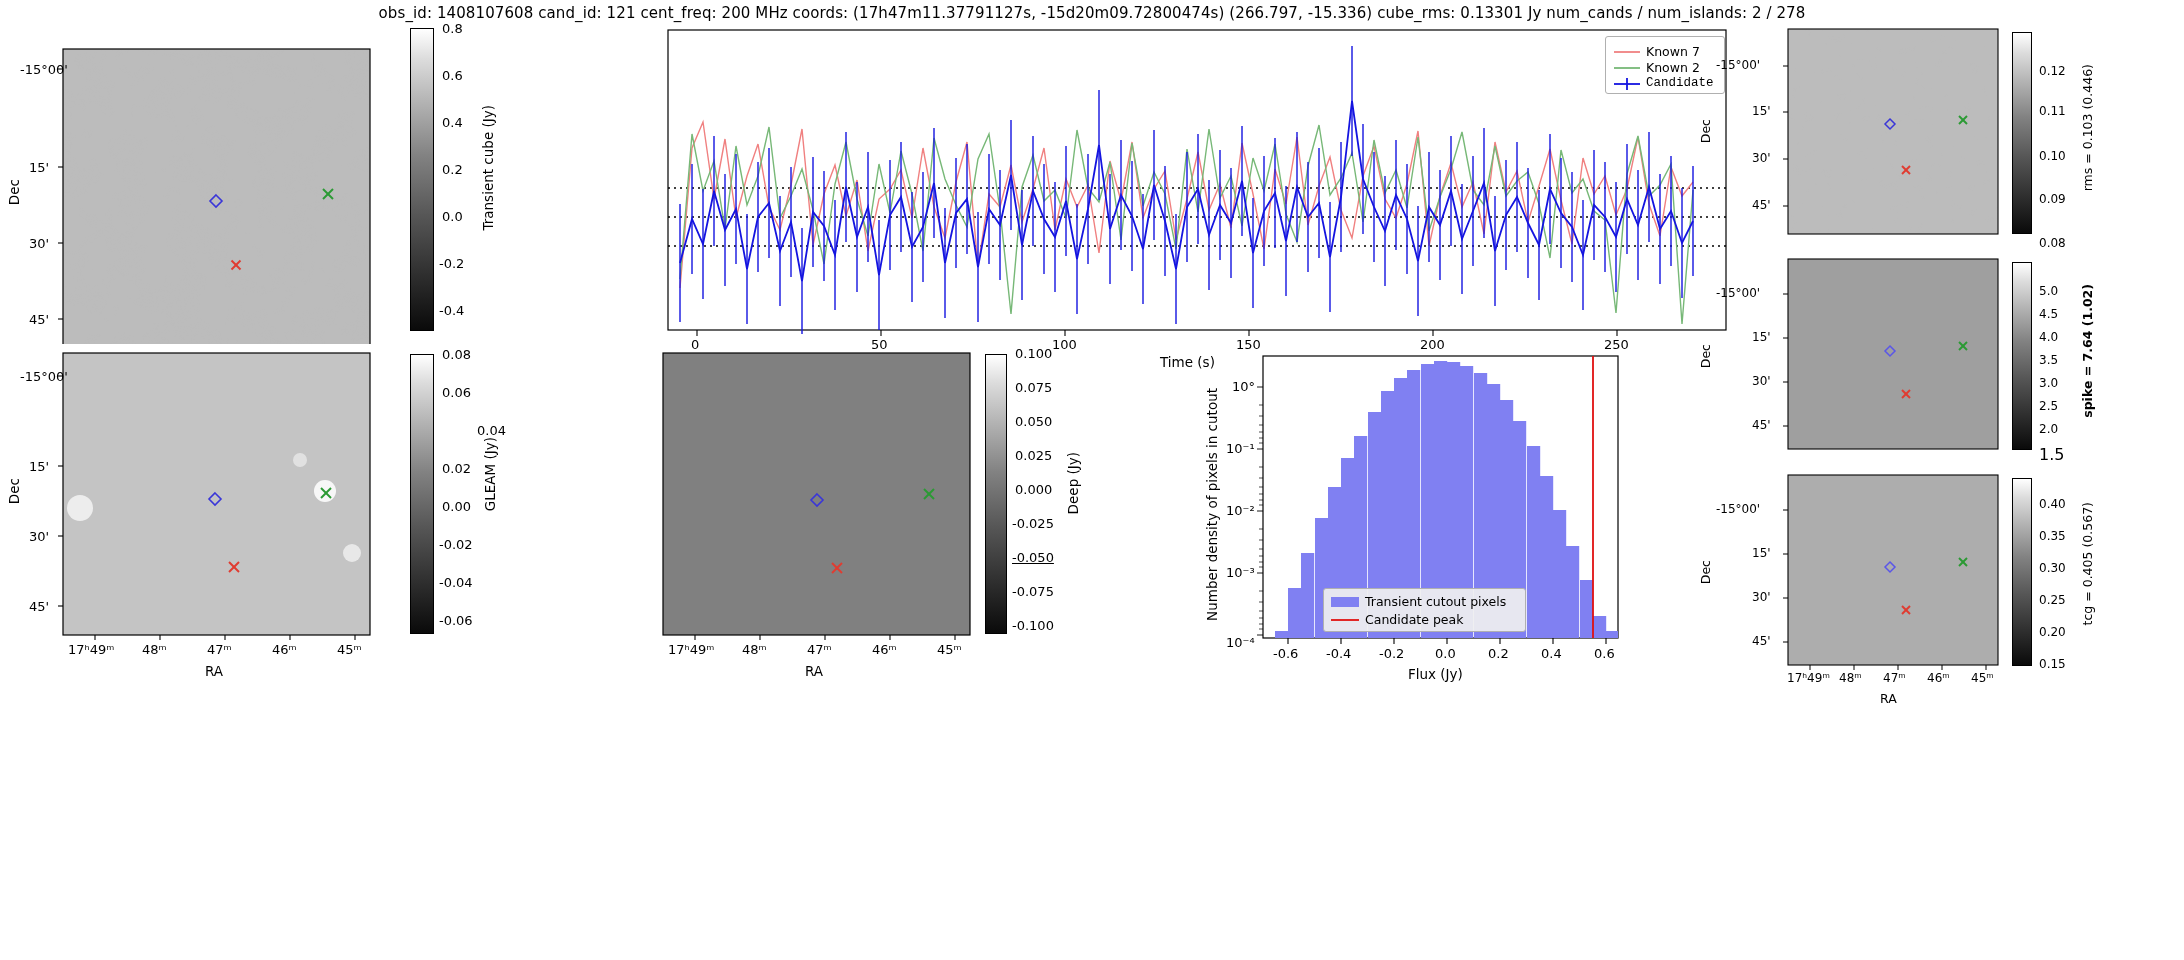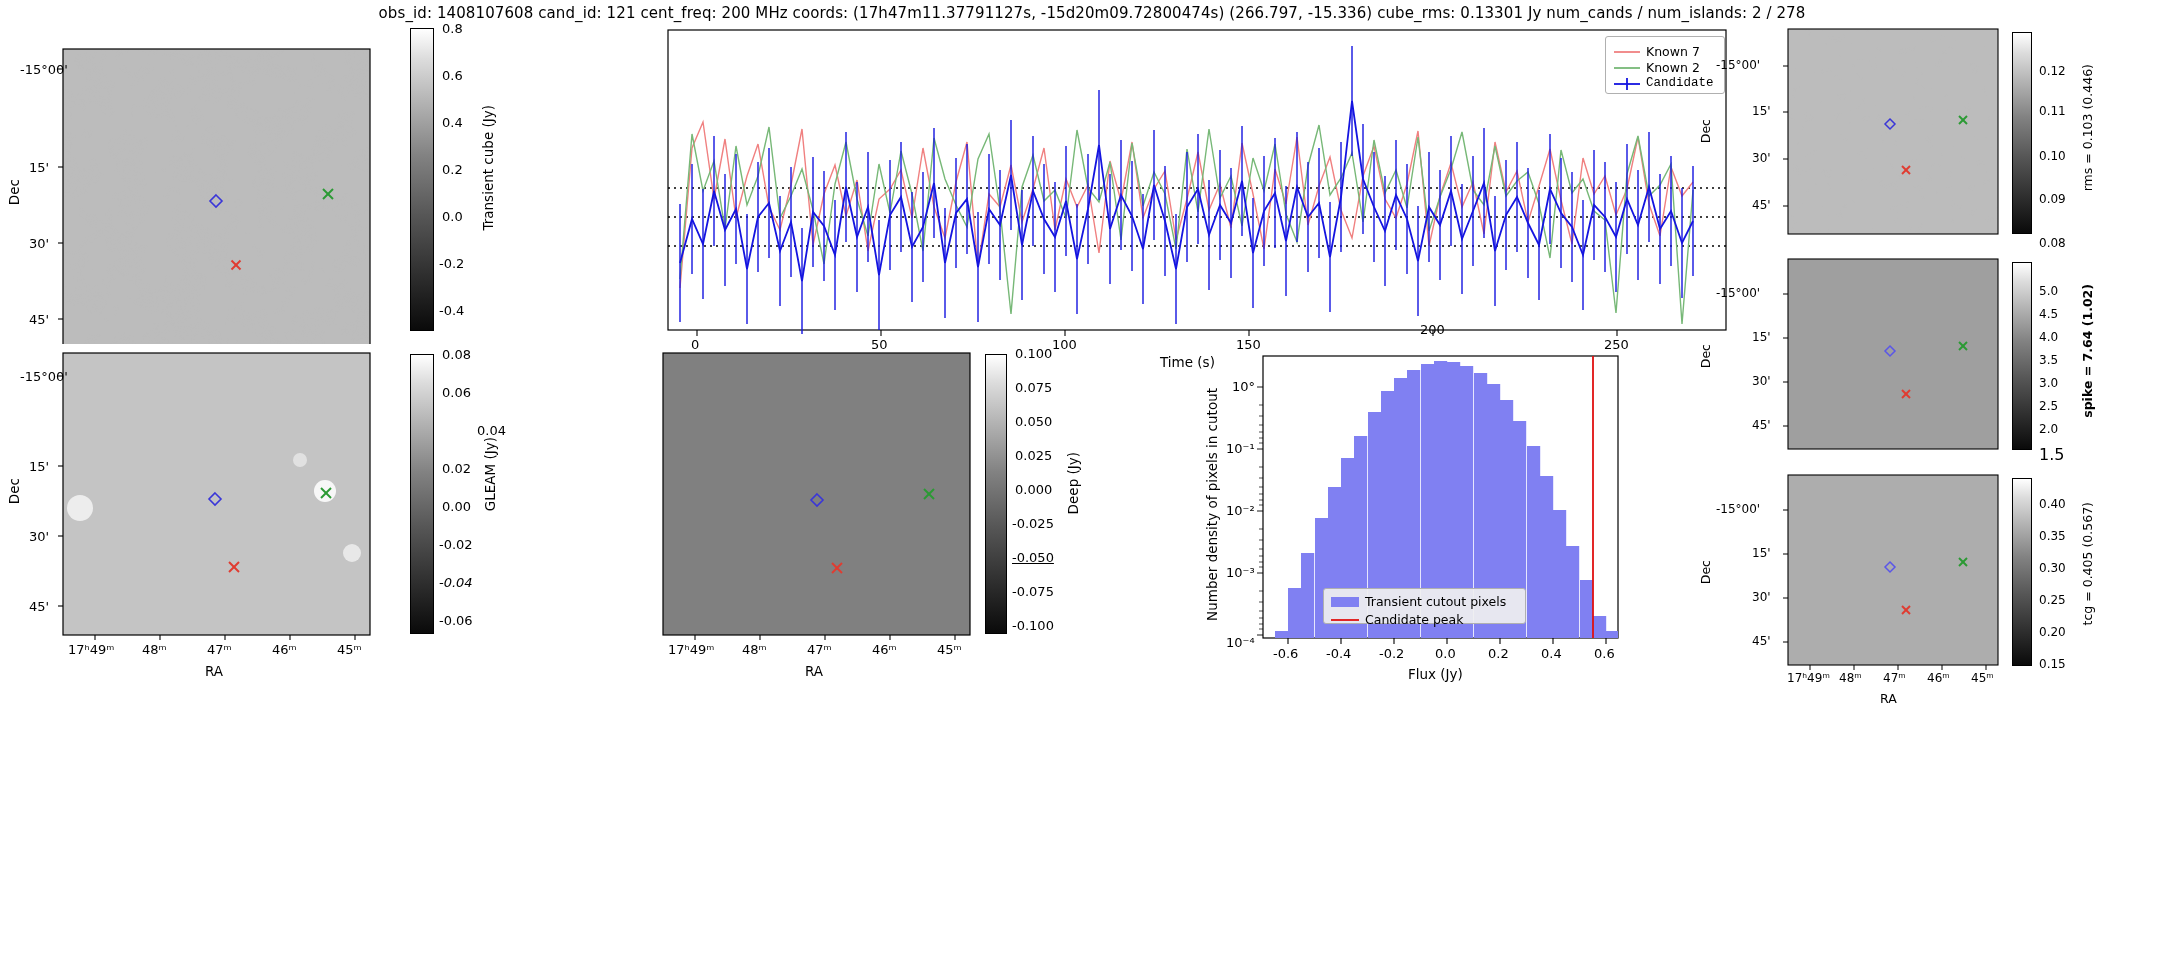--- a/index.html
+++ b/index.html
@@ -145,21 +145,21 @@
     <div class="abs axlabel" style="left:205px;top:315px;">RA</div>
   </div>
   <div class="abs" style="left:410px;top:352px;width:90px;height:290px;">
     <div class="abs cbar grad-gray" style="left:0;top:2px;width:24px;height:280px;"></div>
     <div class="abs tick" style="left:32px;top:-5px;">0.08</div>
     <div class="abs tick" style="left:32px;top:33px;">0.06</div>
     <div class="abs tick" style="left:34px;top:71px;margin-left:33px;">0.04</div>
     <div class="abs tick" style="left:32px;top:109px;">0.02</div>
     <div class="abs tick" style="left:32px;top:147px;">0.00</div>
     <div class="abs tick" style="left:29px;top:185px;">-0.02</div>
-    <div class="abs tick" style="left:29px;top:223px;font-style:italic;">-0.04</div>
+    <div class="abs tick" style="left:29px;top:223px;">-0.04</div>
     <div class="abs tick" style="left:29px;top:261px;">-0.06</div>
     <div class="abs axlabel vert" style="left:72px;top:85px;">GLEAM (Jy)</div>
   </div>
 
   <div class="abs" style="left:620px;top:24px;width:1120px;height:330px;">
     <svg width="1120" height="330" viewBox="0 0 1120 330">
       <rect x="48" y="6" width="1058" height="300" fill="#fff" stroke="#000" stroke-width="1.2"></rect>
 
       <g stroke="#000" stroke-width="1.4" stroke-dasharray="2,4">
         <line x1="48" y1="193" x2="1106" y2="193"></line>
@@ -297,21 +297,21 @@
             <line x1="2" y1="7" x2="28" y2="7" stroke="#1414e0" stroke-width="1.8"></line>
             <line x1="15" y1="1" x2="15" y2="13" stroke="#1414e0" stroke-width="1.8"></line>
           </svg>
         <span class="abs lgtext" style="left:34px;top:-1px;">Candidate</span>
       </div>
     </div>
     <div class="abs tick" style="left:71px;top:313px;">0</div>
     <div class="abs tick" style="left:251px;top:313px;">50</div>
     <div class="abs tick" style="left:432px;top:313px;">100</div>
     <div class="abs tick" style="left:616px;top:313px;">150</div>
-    <div class="abs tick" style="left:800px;top:298px;text-align:center;">200</div>
+    <div class="abs tick" style="left:800px;top:313px;text-align:center;">200</div>
     <div class="abs tick" style="left:984px;top:313px;">250</div>
     <div class="abs axlabel" style="left:540px;top:330px;">Time (s)</div>
   </div>
 
   <div class="abs" style="left:610px;top:348px;width:500px;height:330px;">
     <svg width="500" height="330" viewBox="0 0 500 330">
       <rect x="53" y="5" width="307" height="282" fill="#808080" stroke="#000" stroke-width="1.2"></rect>
       <g stroke="#000" stroke-width="1.1">
         <line x1="85" y1="287" x2="85" y2="292"></line>
           <line x1="150" y1="287" x2="150" y2="292"></line>
@@ -439,21 +439,21 @@
     <div class="abs axlabel vert" style="left:86px;top:40px;">Number density of pixels in cutout</div>
     <div class="abs tick" style="left:155px;top:298px;">-0.6</div>
     <div class="abs tick" style="left:208px;top:298px;">-0.4</div>
     <div class="abs tick" style="left:261px;top:298px;">-0.2</div>
     <div class="abs tick" style="left:317px;top:298px;">0.0</div>
     <div class="abs tick" style="left:370px;top:298px;">0.2</div>
     <div class="abs tick" style="left:423px;top:298px;">0.4</div>
     <div class="abs tick" style="left:476px;top:298px;">0.6</div>
     <div class="abs axlabel" style="left:290px;top:318px;">Flux (Jy)</div>
 
-    <div class="abs legendbox" style="left:205px;top:240px;width:203px;height:36px;background:rgba(240,240,240,.92);">
+    <div class="abs legendbox" style="left:205px;top:240px;width:203px;height:44px;background:rgba(240,240,240,.92);">
       <div class="abs" style="left:7px;top:5px;">
         <span class="abs" style="left:0;top:3px;width:28px;height:10px;background:#8080f2;display:block;"></span>
         <span class="abs lgtext" style="left:34px;top:0;white-space:nowrap;">Transient cutout pixels</span>
       </div>
       <div class="abs" style="left:7px;top:24px;">
         <svg class="abs" width="28" height="12" style="left:0;top:1px;">
             <line x1="0" y1="6" x2="28" y2="6" stroke="#e01010" stroke-width="1.8"></line>
           </svg>
         <span class="abs lgtext" style="left:34px;top:-1px;white-space:nowrap;">Candidate peak</span>
       </div>

